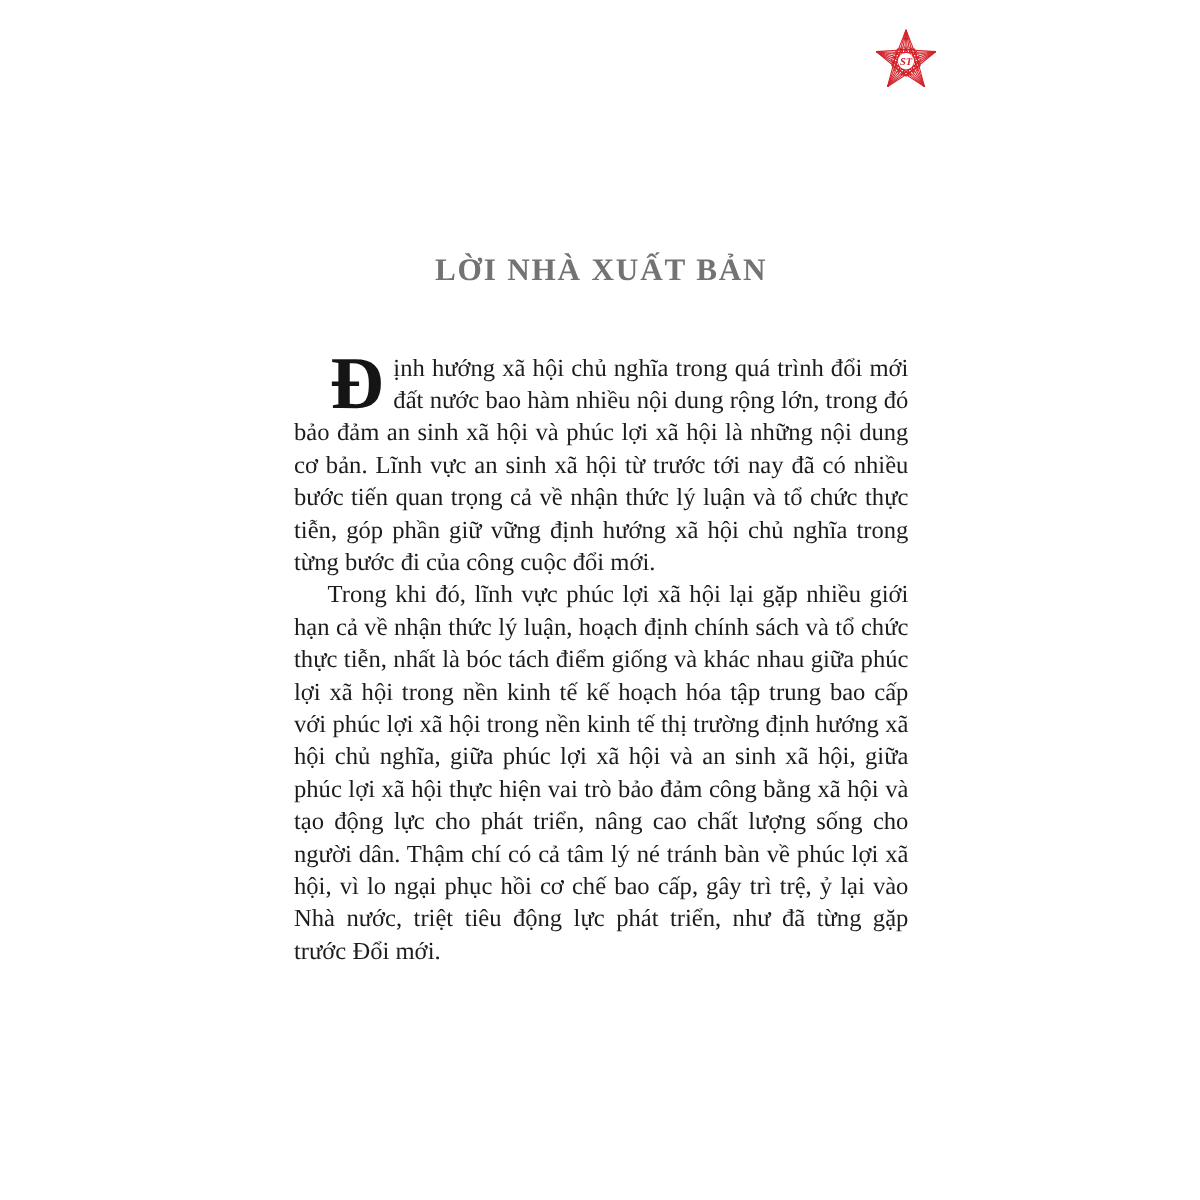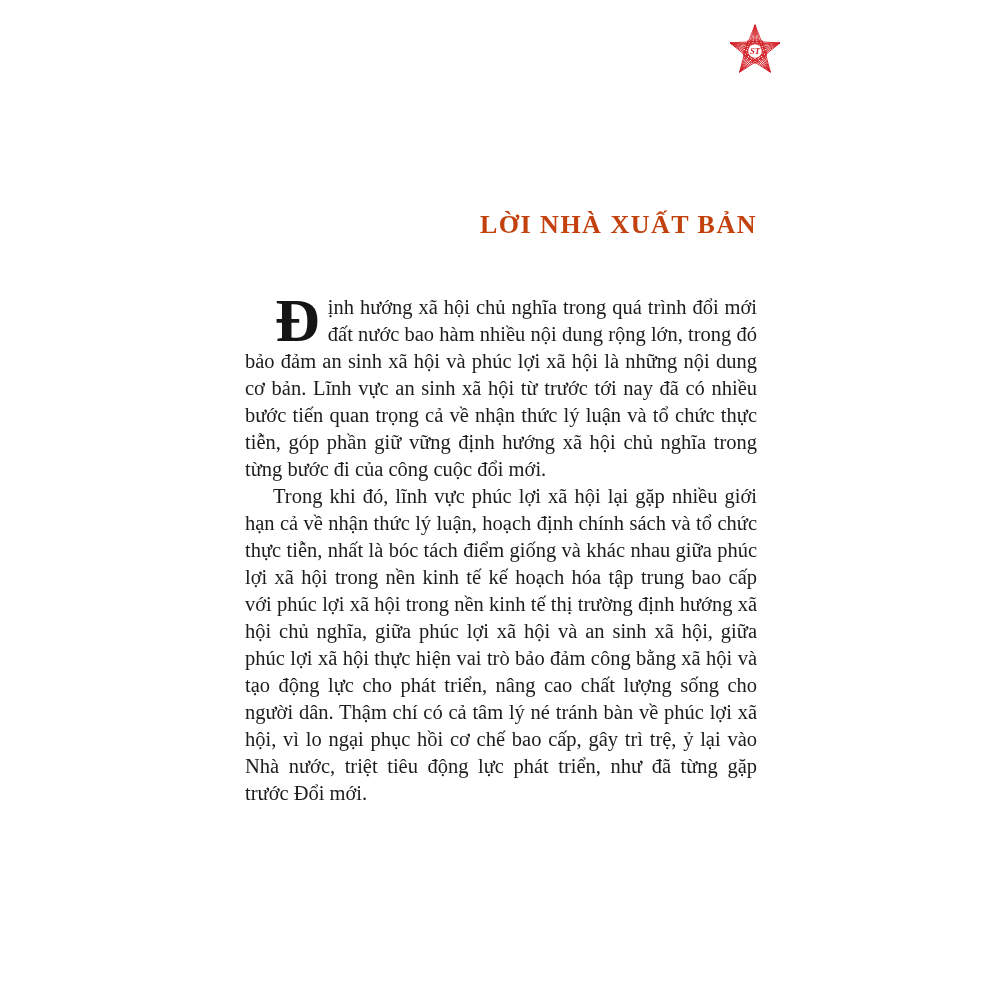--- a/index.html
+++ b/index.html
@@ -21,22 +21,22 @@
   }
   .page-title {
     position: absolute;
     left: 245px;
     top: 210px;
     width: 512px;
     margin: 0;
     font-size: 26px;
     font-weight: bold;
     letter-spacing: 1.5px;
-    text-align: right;
-    color: #c2410c;
+    text-align: center;
+    color: #737373;
   }
   .body-text {
     position: absolute;
     left: 245px;
     top: 294px;
     width: 512px;
     font-size: 20.5px;
     line-height: 27px;
     text-align: justify;
     color: #1c1c1c;

